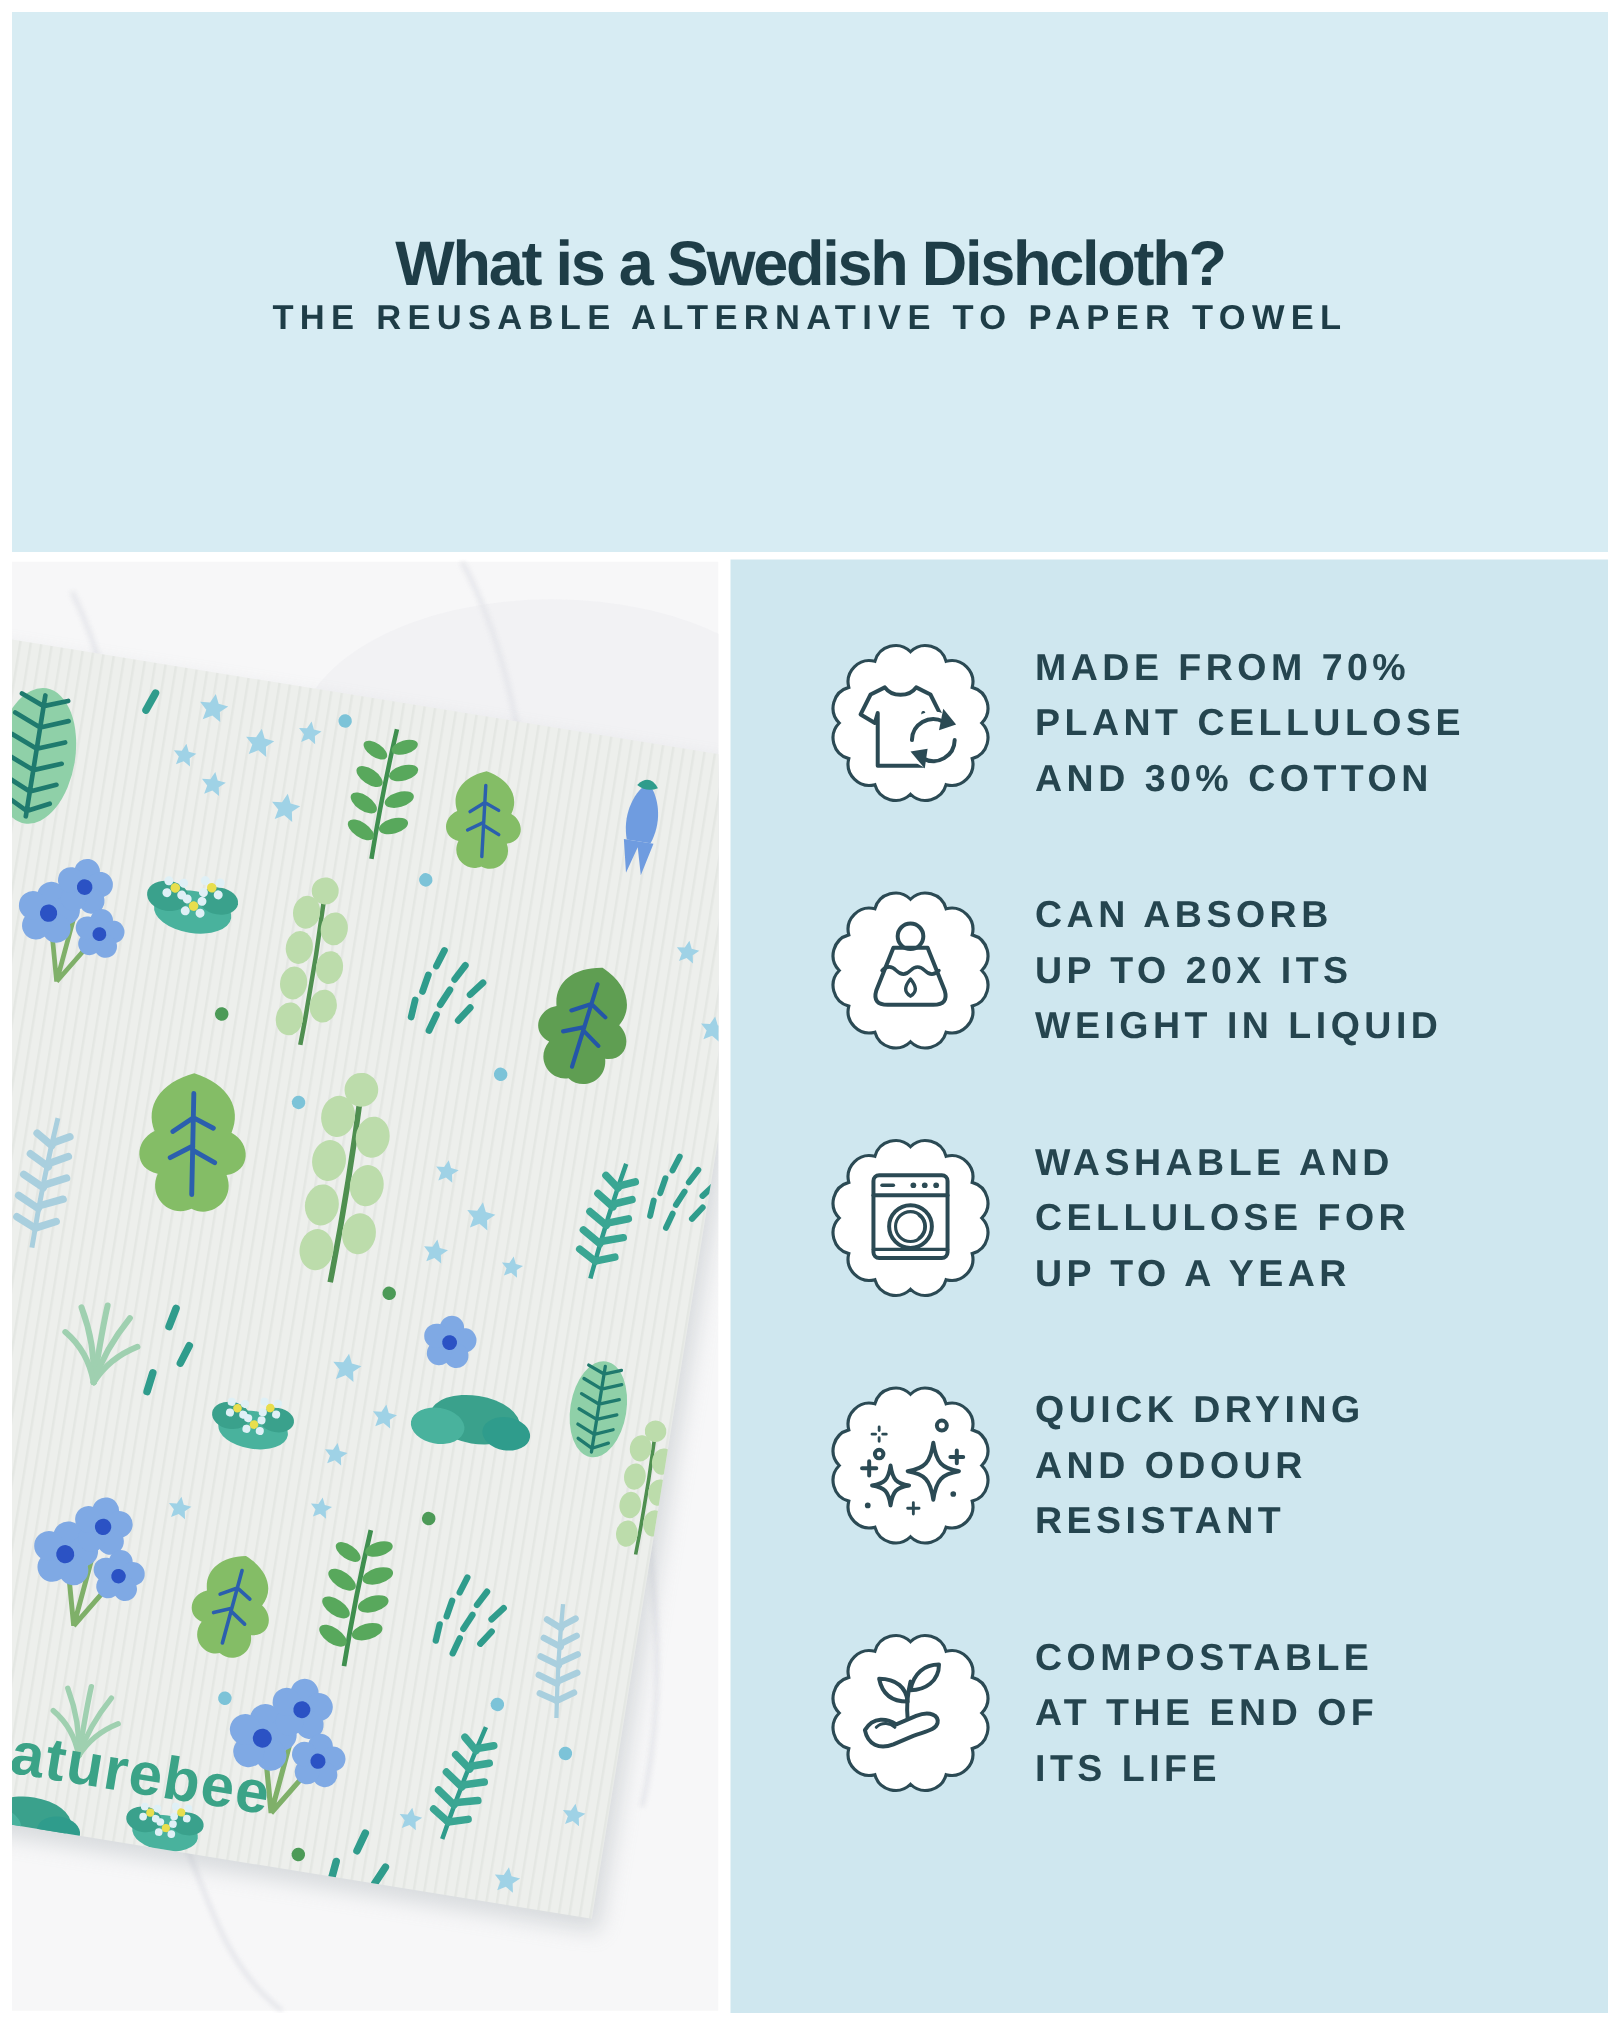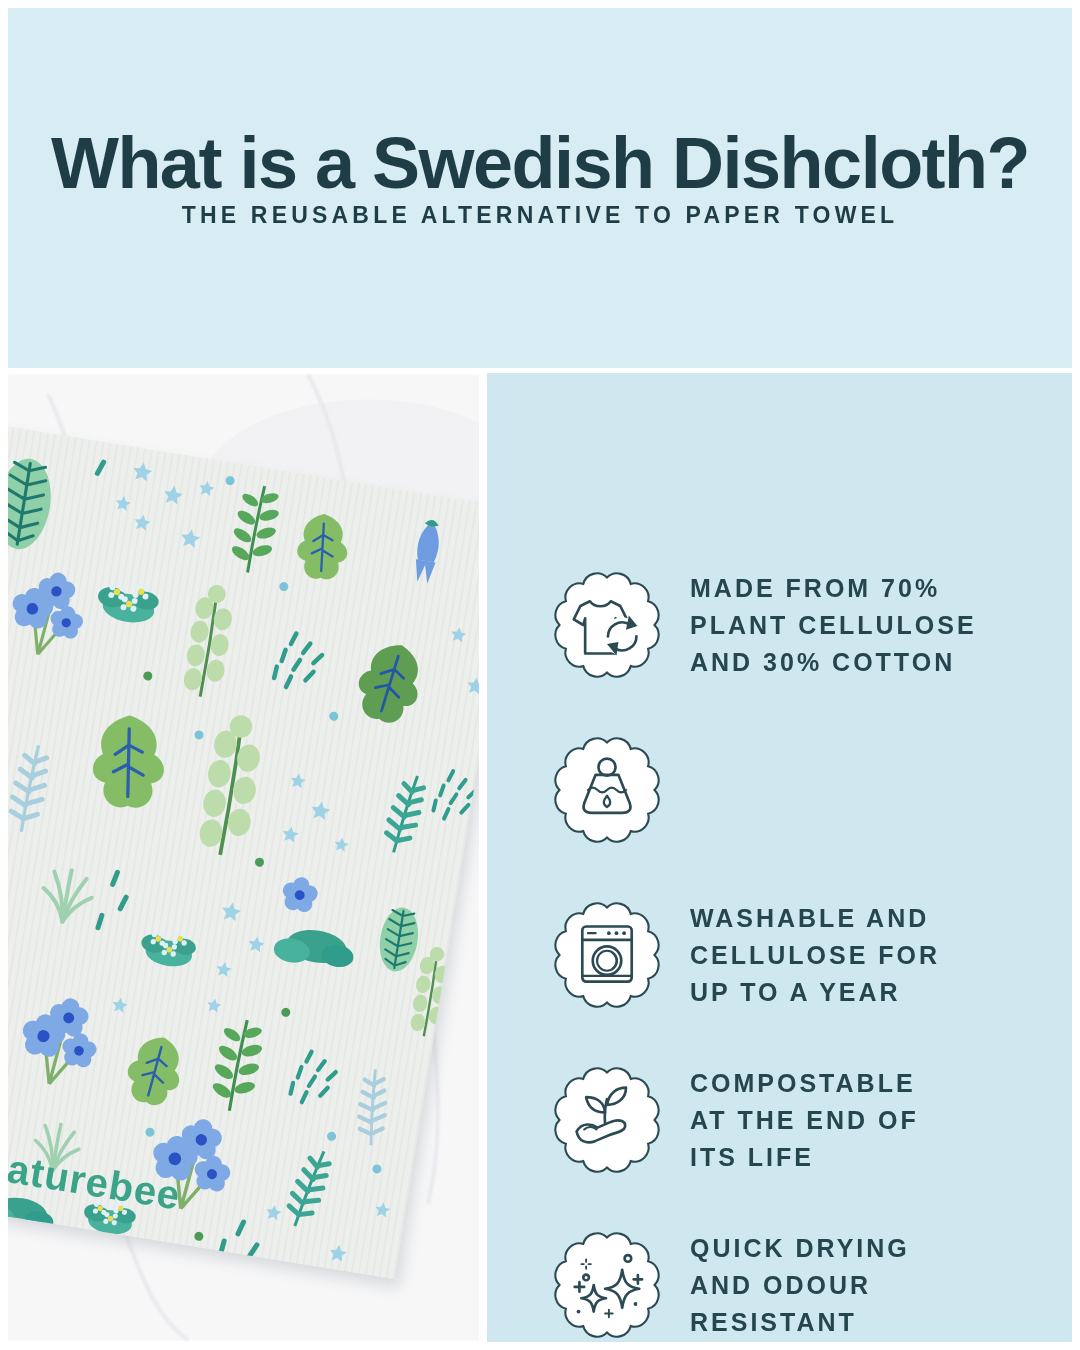--- a/index.html
+++ b/index.html
@@ -1,28 +1,28 @@
 <!DOCTYPE html>
 <html style="--header_bg: #d7ecf3; --panel_bg: #cfe7ef; --ink: #1e3d47; --feature_ink: #25454f; --icon_stroke: #2b4a54; --brand_green: #3ba387; --flower_blue: #7fa9e4; --leaf_green: #84bd66;"><head>
 <meta charset="utf-8">
 <style>
   html,body{margin:0;padding:0;background:#ffffff;}
   .canvas{position:relative;width:1080px;height:1350px;background:#ffffff;overflow:hidden;
           font-family:"Liberation Sans", sans-serif;}
   .header{position:absolute;left:8px;top:8px;width:1064px;height:360px;
           background:var(--header_bg,#d7ecf3);display:flex;flex-direction:column;
           align-items:center;padding-top:118px;box-sizing:border-box;}
-  .title{font-size:72px;font-weight:700;letter-spacing:-1.5px;color:var(--ink,#1e3d47);
-         line-height:1.05;white-space:nowrap;}
+  .title{font-size:42px;font-weight:700;letter-spacing:-1.5px;color:var(--ink,#1e3d47);
+         line-height:1.05;white-space:nowrap;margin-top:28px;}
   .subtitle{font-size:23px;font-weight:700;letter-spacing:4.2px;
             color:var(--ink,#1e3d47);white-space:nowrap;}
   .photo{position:absolute;left:8px;top:373px;width:471px;height:969px;display:block;}
   .panel{position:absolute;left:487px;top:373px;width:585px;height:969px;
          background:var(--panel_bg,#cfe7ef);box-sizing:border-box;
-         padding:106px 0 0 63px;display:flex;flex-direction:column;gap:51px;justify-content:flex-end;}
+         padding:52px 0 0 63px;display:flex;flex-direction:column;gap:51px;}
   .feature{display:flex;align-items:center;gap:26px;}
   .badge{width:114px;height:114px;flex:0 0 auto;}
   .badge svg{width:114px;height:114px;display:block;}
   .scallop{fill:#ffffff;stroke:var(--icon_stroke,#2b4a54);stroke-width:2.2;}
   .ic{stroke:var(--icon_stroke,#2b4a54);stroke-width:2.8;fill:none;
       stroke-linecap:round;stroke-linejoin:round;}
   .icf{fill:var(--icon_stroke,#2b4a54);stroke:none;}
   .ftext{font-size:25px;font-weight:700;letter-spacing:3px;line-height:37px;
          color:var(--feature_ink,#25454f);white-space:pre-line;}
   .brand-text{font-weight:700;font-size:40px;letter-spacing:1px;}
@@ -311,20 +311,23 @@
         <svg viewBox="0 0 120 120">
           <path class="scallop" d="M110 60 A15 15 0 0 1 103.3 85 A15 15 0 0 1 85 103.3 A15 15 0 0 1 60 110 A15 15 0 0 1 35 103.3 A15 15 0 0 1 16.7 85 A15 15 0 0 1 10 60 A15 15 0 0 1 16.7 35 A15 15 0 0 1 35 16.7 A15 15 0 0 1 60 10 A15 15 0 0 1 85 16.7 A15 15 0 0 1 103.3 35 A15 15 0 0 1 110 60 Z"></path>
           <g class="ic">
             <circle cx="60" cy="36" r="9"></circle>
             <path d="M48 44 H72 L84 74 Q87 84 76 84 H44 Q33 84 36 74 Z"></path>
             <path d="M40 60 Q45 55 50 60 T60 60 T70 60 T80 60" stroke-width="2.4"></path>
             <path d="M60 66 C64 71 65 75 60 78 C55 75 56 71 60 66 Z" stroke-width="2.4"></path>
           </g>
         </svg>
       </div>
+      <div class="ftext">CAN ABSORB
+UP TO 20X ITS
+WEIGHT IN LIQUID</div>
     </div>
 
     <div class="feature">
       <div class="badge">
         <svg viewBox="0 0 120 120">
           <path class="scallop" d="M110 60 A15 15 0 0 1 103.3 85 A15 15 0 0 1 85 103.3 A15 15 0 0 1 60 110 A15 15 0 0 1 35 103.3 A15 15 0 0 1 16.7 85 A15 15 0 0 1 10 60 A15 15 0 0 1 16.7 35 A15 15 0 0 1 35 16.7 A15 15 0 0 1 60 10 A15 15 0 0 1 85 16.7 A15 15 0 0 1 103.3 35 A15 15 0 0 1 110 60 Z"></path>
           <g class="ic">
             <rect x="34" y="30" width="52" height="58" rx="4"></rect>
             <path d="M34 44 H86"></path>
             <path d="M40 37 H48" stroke-width="2.4"></path>
@@ -334,38 +337,20 @@
             <path d="M34 82 H86" stroke-width="2.2"></path>
           </g>
           <circle class="icf" cx="62" cy="37" r="2"></circle>
           <circle class="icf" cx="70" cy="37" r="2"></circle>
           <circle class="icf" cx="78" cy="37" r="2"></circle>
         </svg>
       </div>
       <div class="ftext">WASHABLE AND
 CELLULOSE FOR
 UP TO A YEAR</div>
-    </div>
-
-    <div class="feature">
-      <div class="badge">
-        <svg viewBox="0 0 120 120">
-          <path class="scallop" d="M110 60 A15 15 0 0 1 103.3 85 A15 15 0 0 1 85 103.3 A15 15 0 0 1 60 110 A15 15 0 0 1 35 103.3 A15 15 0 0 1 16.7 85 A15 15 0 0 1 10 60 A15 15 0 0 1 16.7 35 A15 15 0 0 1 35 16.7 A15 15 0 0 1 60 10 A15 15 0 0 1 85 16.7 A15 15 0 0 1 103.3 35 A15 15 0 0 1 110 60 Z"></path>
-          <g class="ic">
-            <path d="M58 64 C57 54 58 46 60 38"></path>
-            <path d="M58 52 C46 52 40 46 38 36 C50 36 57 42 58 52 Z"></path>
-            <path d="M60 44 C62 32 70 26 80 26 C80 38 70 44 60 44 Z"></path>
-            <path d="M28 72 C34 62 44 64 50 68 L64 62 C74 58 80 62 79 67 C78 72 70 73 62 76 L48 82 C38 86 30 82 28 72 Z"></path>
-            <path d="M36 70 C40 66 46 67 49 70" stroke-width="2.2"></path>
-          </g>
-        </svg>
-      </div>
-      <div class="ftext">COMPOSTABLE
-AT THE END OF
-ITS LIFE</div>
     </div>
 
     <div class="feature">
       <div class="badge">
         <svg viewBox="0 0 120 120">
           <path class="scallop" d="M110 60 A15 15 0 0 1 103.3 85 A15 15 0 0 1 85 103.3 A15 15 0 0 1 60 110 A15 15 0 0 1 35 103.3 A15 15 0 0 1 16.7 85 A15 15 0 0 1 10 60 A15 15 0 0 1 16.7 35 A15 15 0 0 1 35 16.7 A15 15 0 0 1 60 10 A15 15 0 0 1 85 16.7 A15 15 0 0 1 103.3 35 A15 15 0 0 1 110 60 Z"></path>
           <g class="ic" stroke-width="2.6">
             <path d="M76 44 C78 58 82 62 94 64 C82 66 78 70 76 84 C74 70 70 66 58 64 C70 62 74 58 76 44 Z"></path>
             <path d="M46 60 C47.5 70 50 72.5 59 74 C50 75.5 47.5 78 46 88 C44.5 78 42 75.5 33 74 C42 72.5 44.5 70 46 60 Z"></path>
             <circle cx="82" cy="32" r="3.5"></circle>
@@ -377,14 +362,32 @@
           </g>
           <circle class="icf" cx="90" cy="80" r="2"></circle>
           <circle class="icf" cx="30" cy="88" r="2"></circle>
         </svg>
       </div>
       <div class="ftext">QUICK DRYING
 AND ODOUR
 RESISTANT</div>
     </div>
 
+    <div class="feature">
+      <div class="badge">
+        <svg viewBox="0 0 120 120">
+          <path class="scallop" d="M110 60 A15 15 0 0 1 103.3 85 A15 15 0 0 1 85 103.3 A15 15 0 0 1 60 110 A15 15 0 0 1 35 103.3 A15 15 0 0 1 16.7 85 A15 15 0 0 1 10 60 A15 15 0 0 1 16.7 35 A15 15 0 0 1 35 16.7 A15 15 0 0 1 60 10 A15 15 0 0 1 85 16.7 A15 15 0 0 1 103.3 35 A15 15 0 0 1 110 60 Z"></path>
+          <g class="ic">
+            <path d="M58 64 C57 54 58 46 60 38"></path>
+            <path d="M58 52 C46 52 40 46 38 36 C50 36 57 42 58 52 Z"></path>
+            <path d="M60 44 C62 32 70 26 80 26 C80 38 70 44 60 44 Z"></path>
+            <path d="M28 72 C34 62 44 64 50 68 L64 62 C74 58 80 62 79 67 C78 72 70 73 62 76 L48 82 C38 86 30 82 28 72 Z"></path>
+            <path d="M36 70 C40 66 46 67 49 70" stroke-width="2.2"></path>
+          </g>
+        </svg>
+      </div>
+      <div class="ftext">COMPOSTABLE
+AT THE END OF
+ITS LIFE</div>
+    </div>
+
   </div>
 </div>
 
 </body></html>

